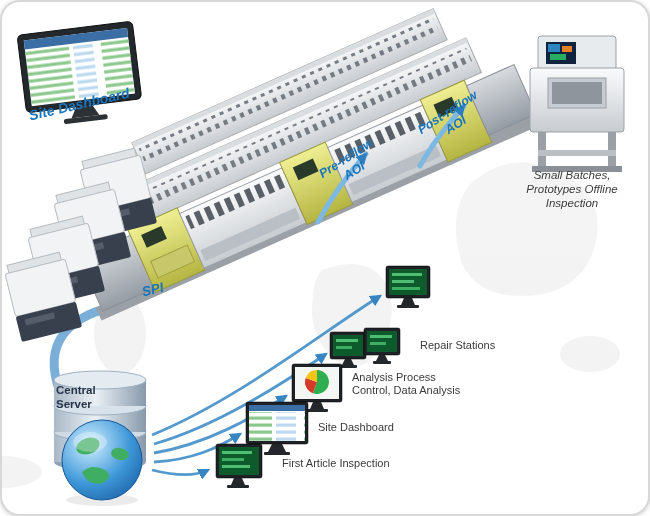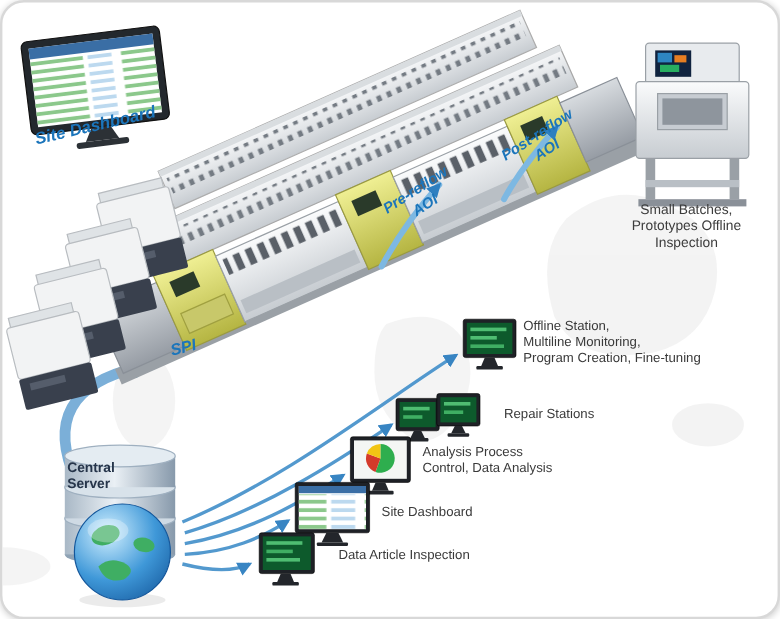--- a/index.html
+++ b/index.html
@@ -10,21 +10,21 @@
     font-family:"Liberation Sans",sans-serif;
   }
   svg{position:absolute;left:0;top:0;}
   .lbl{position:absolute;white-space:pre-line;line-height:1.22;}
   .lbl-blue{color:#1b75bb;font-weight:bold;font-style:italic;}
   .lbl-dark{color:#3a3a3a;}
   #lbl-site-top{left:26px;top:94px;font-size:14px;transform:rotate(-13deg);}
   #lbl-spi{left:140px;top:280px;font-size:13.5px;transform:rotate(-14deg);}
   #lbl-pre{left:318px;top:148px;font-size:12.5px;text-align:center;transform:rotate(-33deg);}
   #lbl-post{left:416px;top:102px;font-size:12.5px;text-align:center;transform:rotate(-33deg);}
-  #lbl-offline-insp{left:498px;top:166px;width:144px;text-align:center;font-size:11.5px;color:#3c3c3c;}
+  #lbl-offline-insp{left:498px;top:166px;width:144px;text-align:center;font-size:11.5px;color:#3c3c3c;font-style:italic;}
   #lbl-central{left:54px;top:381px;width:88px;text-align:left;font-size:11.5px;font-weight:bold;color:#26354a;}
   #lbl-st0{left:434px;top:264px;font-size:11px;}
   #lbl-st1{left:406px;top:337px;font-size:11px;margin-left:12px;}
   #lbl-st2{left:350px;top:369px;font-size:11px;}
   #lbl-st3{left:316px;top:419px;font-size:11px;}
   #lbl-st4{left:280px;top:455px;font-size:11px;}
 </style>
 </head>
 <body>
 
@@ -267,22 +267,19 @@
   <div class="lbl lbl-blue" id="lbl-pre">Pre-reflow
 AOI</div>
   <div class="lbl lbl-blue" id="lbl-post">Post-reflow
 AOI</div>
   <div class="lbl" id="lbl-offline-insp">Small Batches,
 Prototypes Offline
 Inspection</div>
   <div class="lbl" id="lbl-central">Central
 Server</div>
 
-  <div class="lbl lbl-dark" id="lbl-st0">Offline Station,
-Multiline Monitoring,
-Program Creation, Fine-tuning</div>
   <div class="lbl lbl-dark" id="lbl-st1">Repair Stations</div>
   <div class="lbl lbl-dark" id="lbl-st2">Analysis Process
 Control, Data Analysis</div>
   <div class="lbl lbl-dark" id="lbl-st3">Site Dashboard</div>
-  <div class="lbl lbl-dark" id="lbl-st4">Data Article Inspection</div>
+  <div class="lbl lbl-dark" id="lbl-st4">First Article Inspection</div>
 
 </div>
 
 </body></html>

